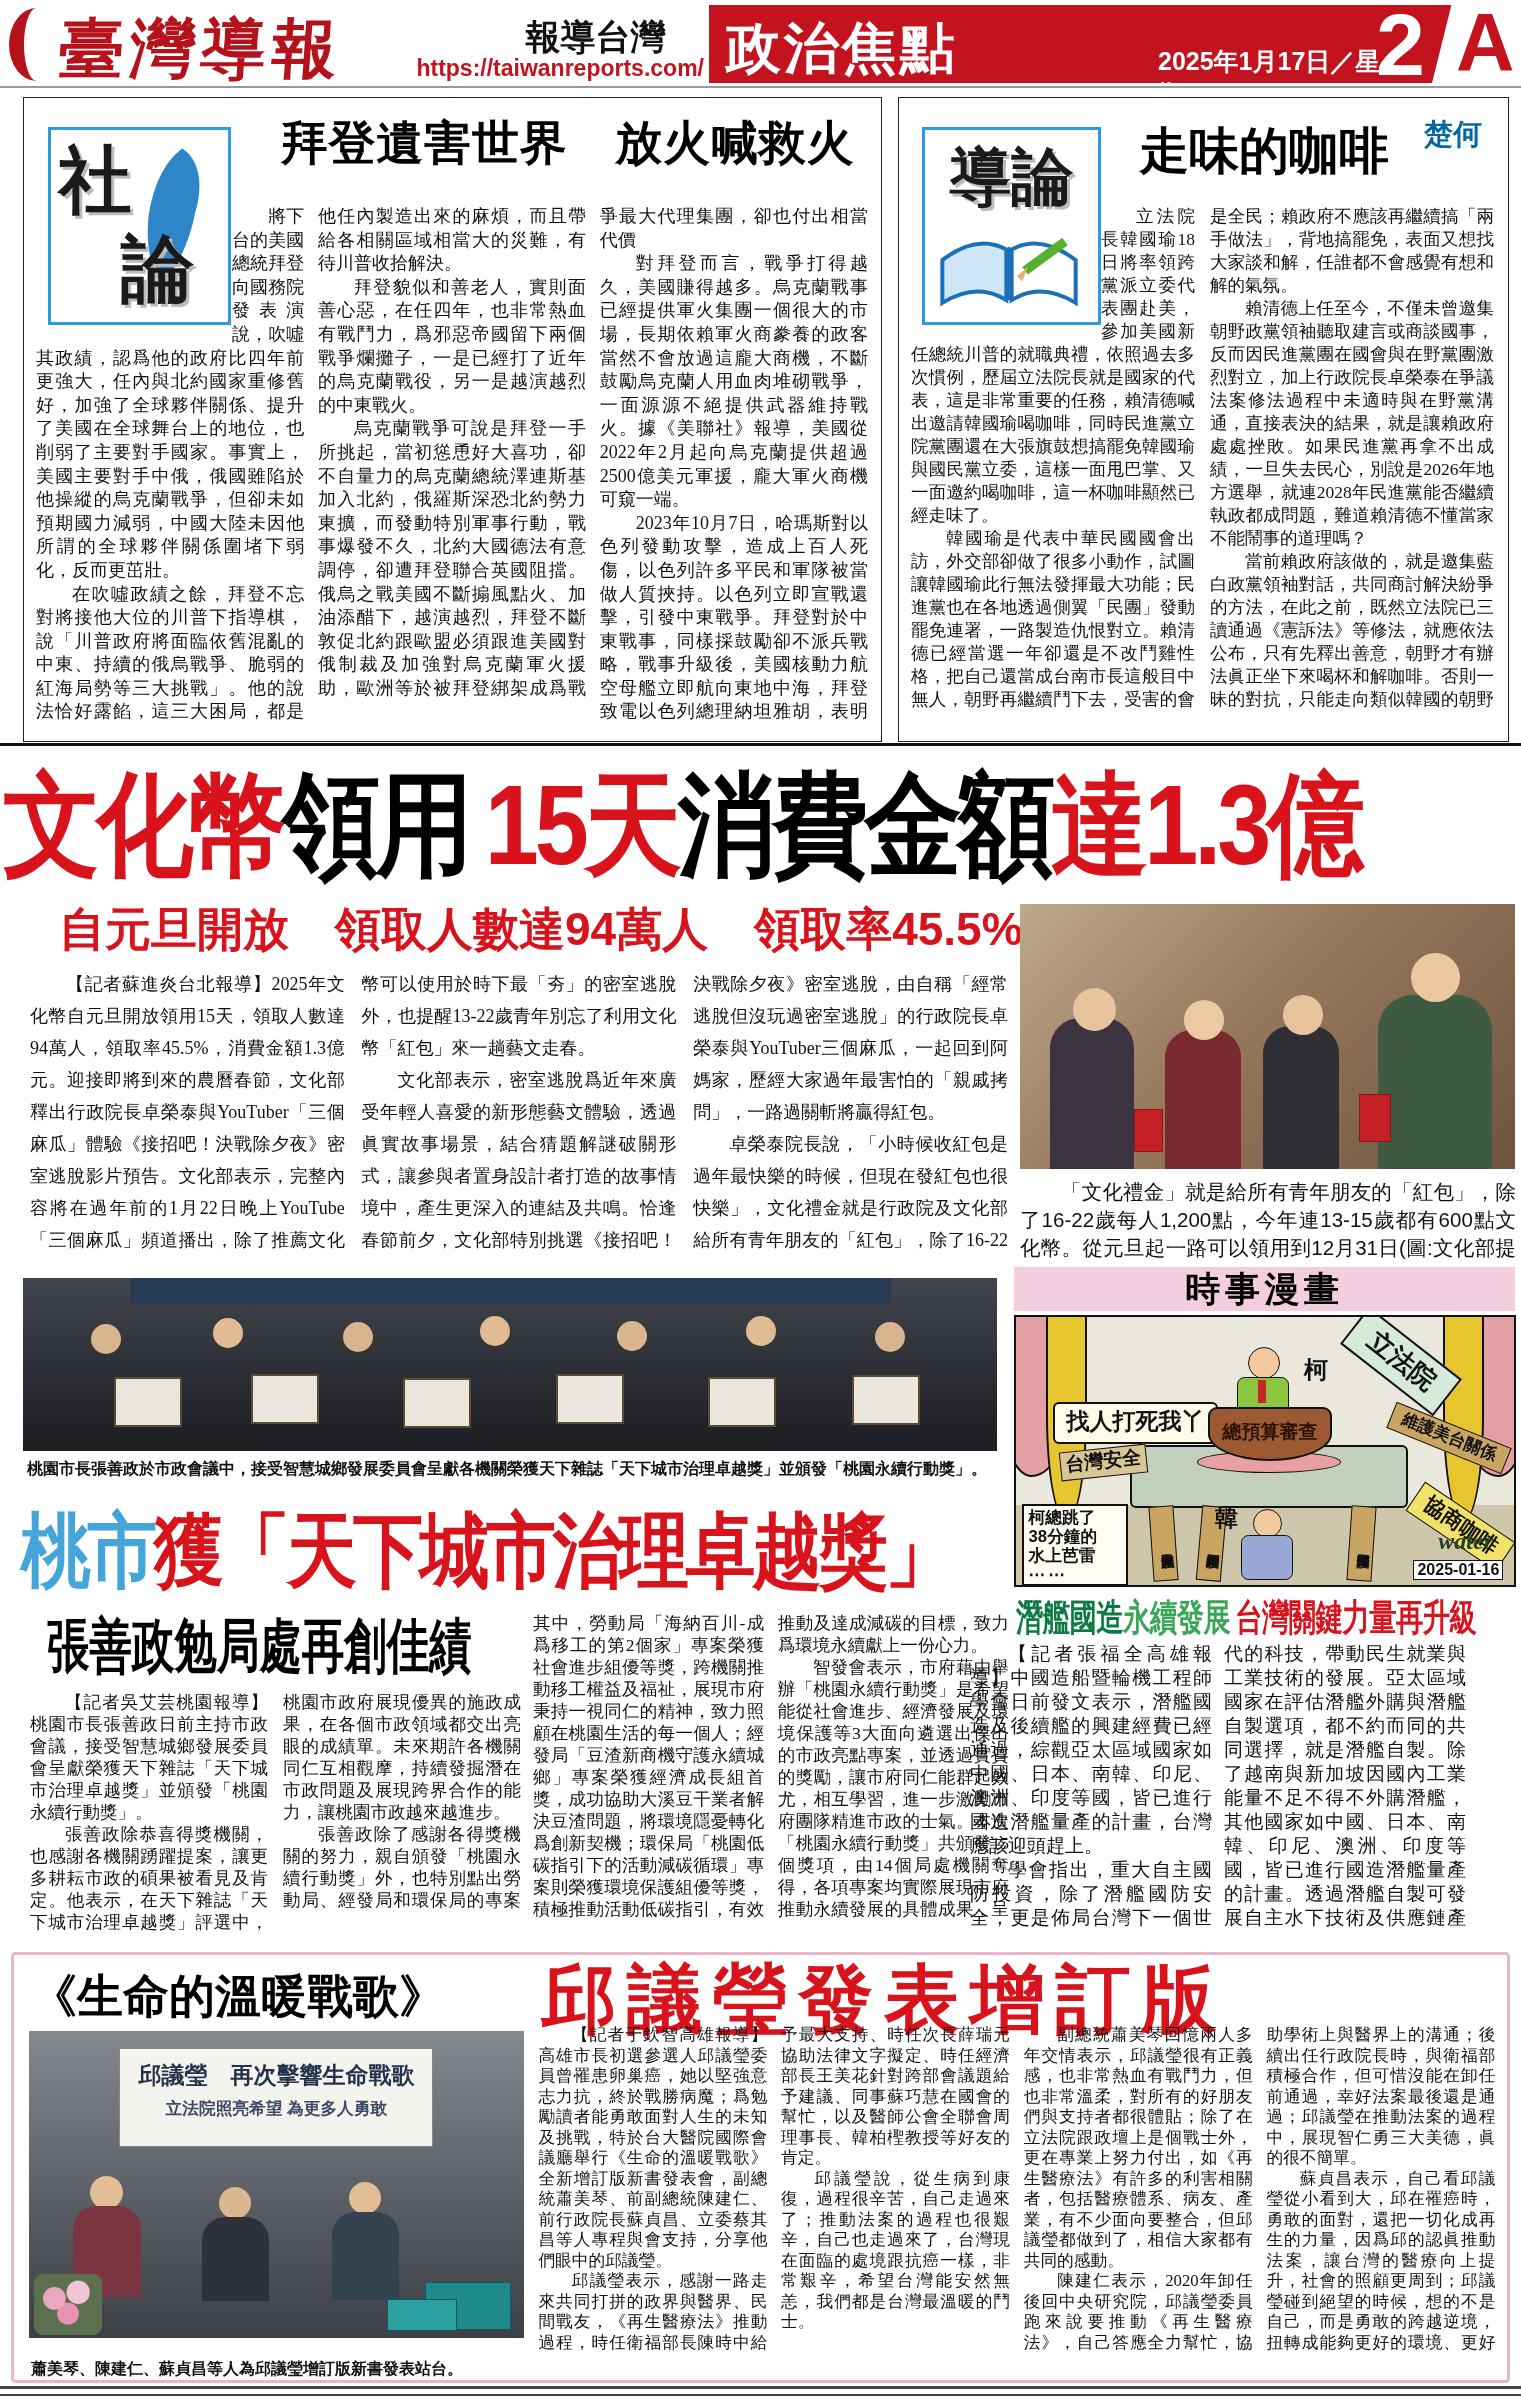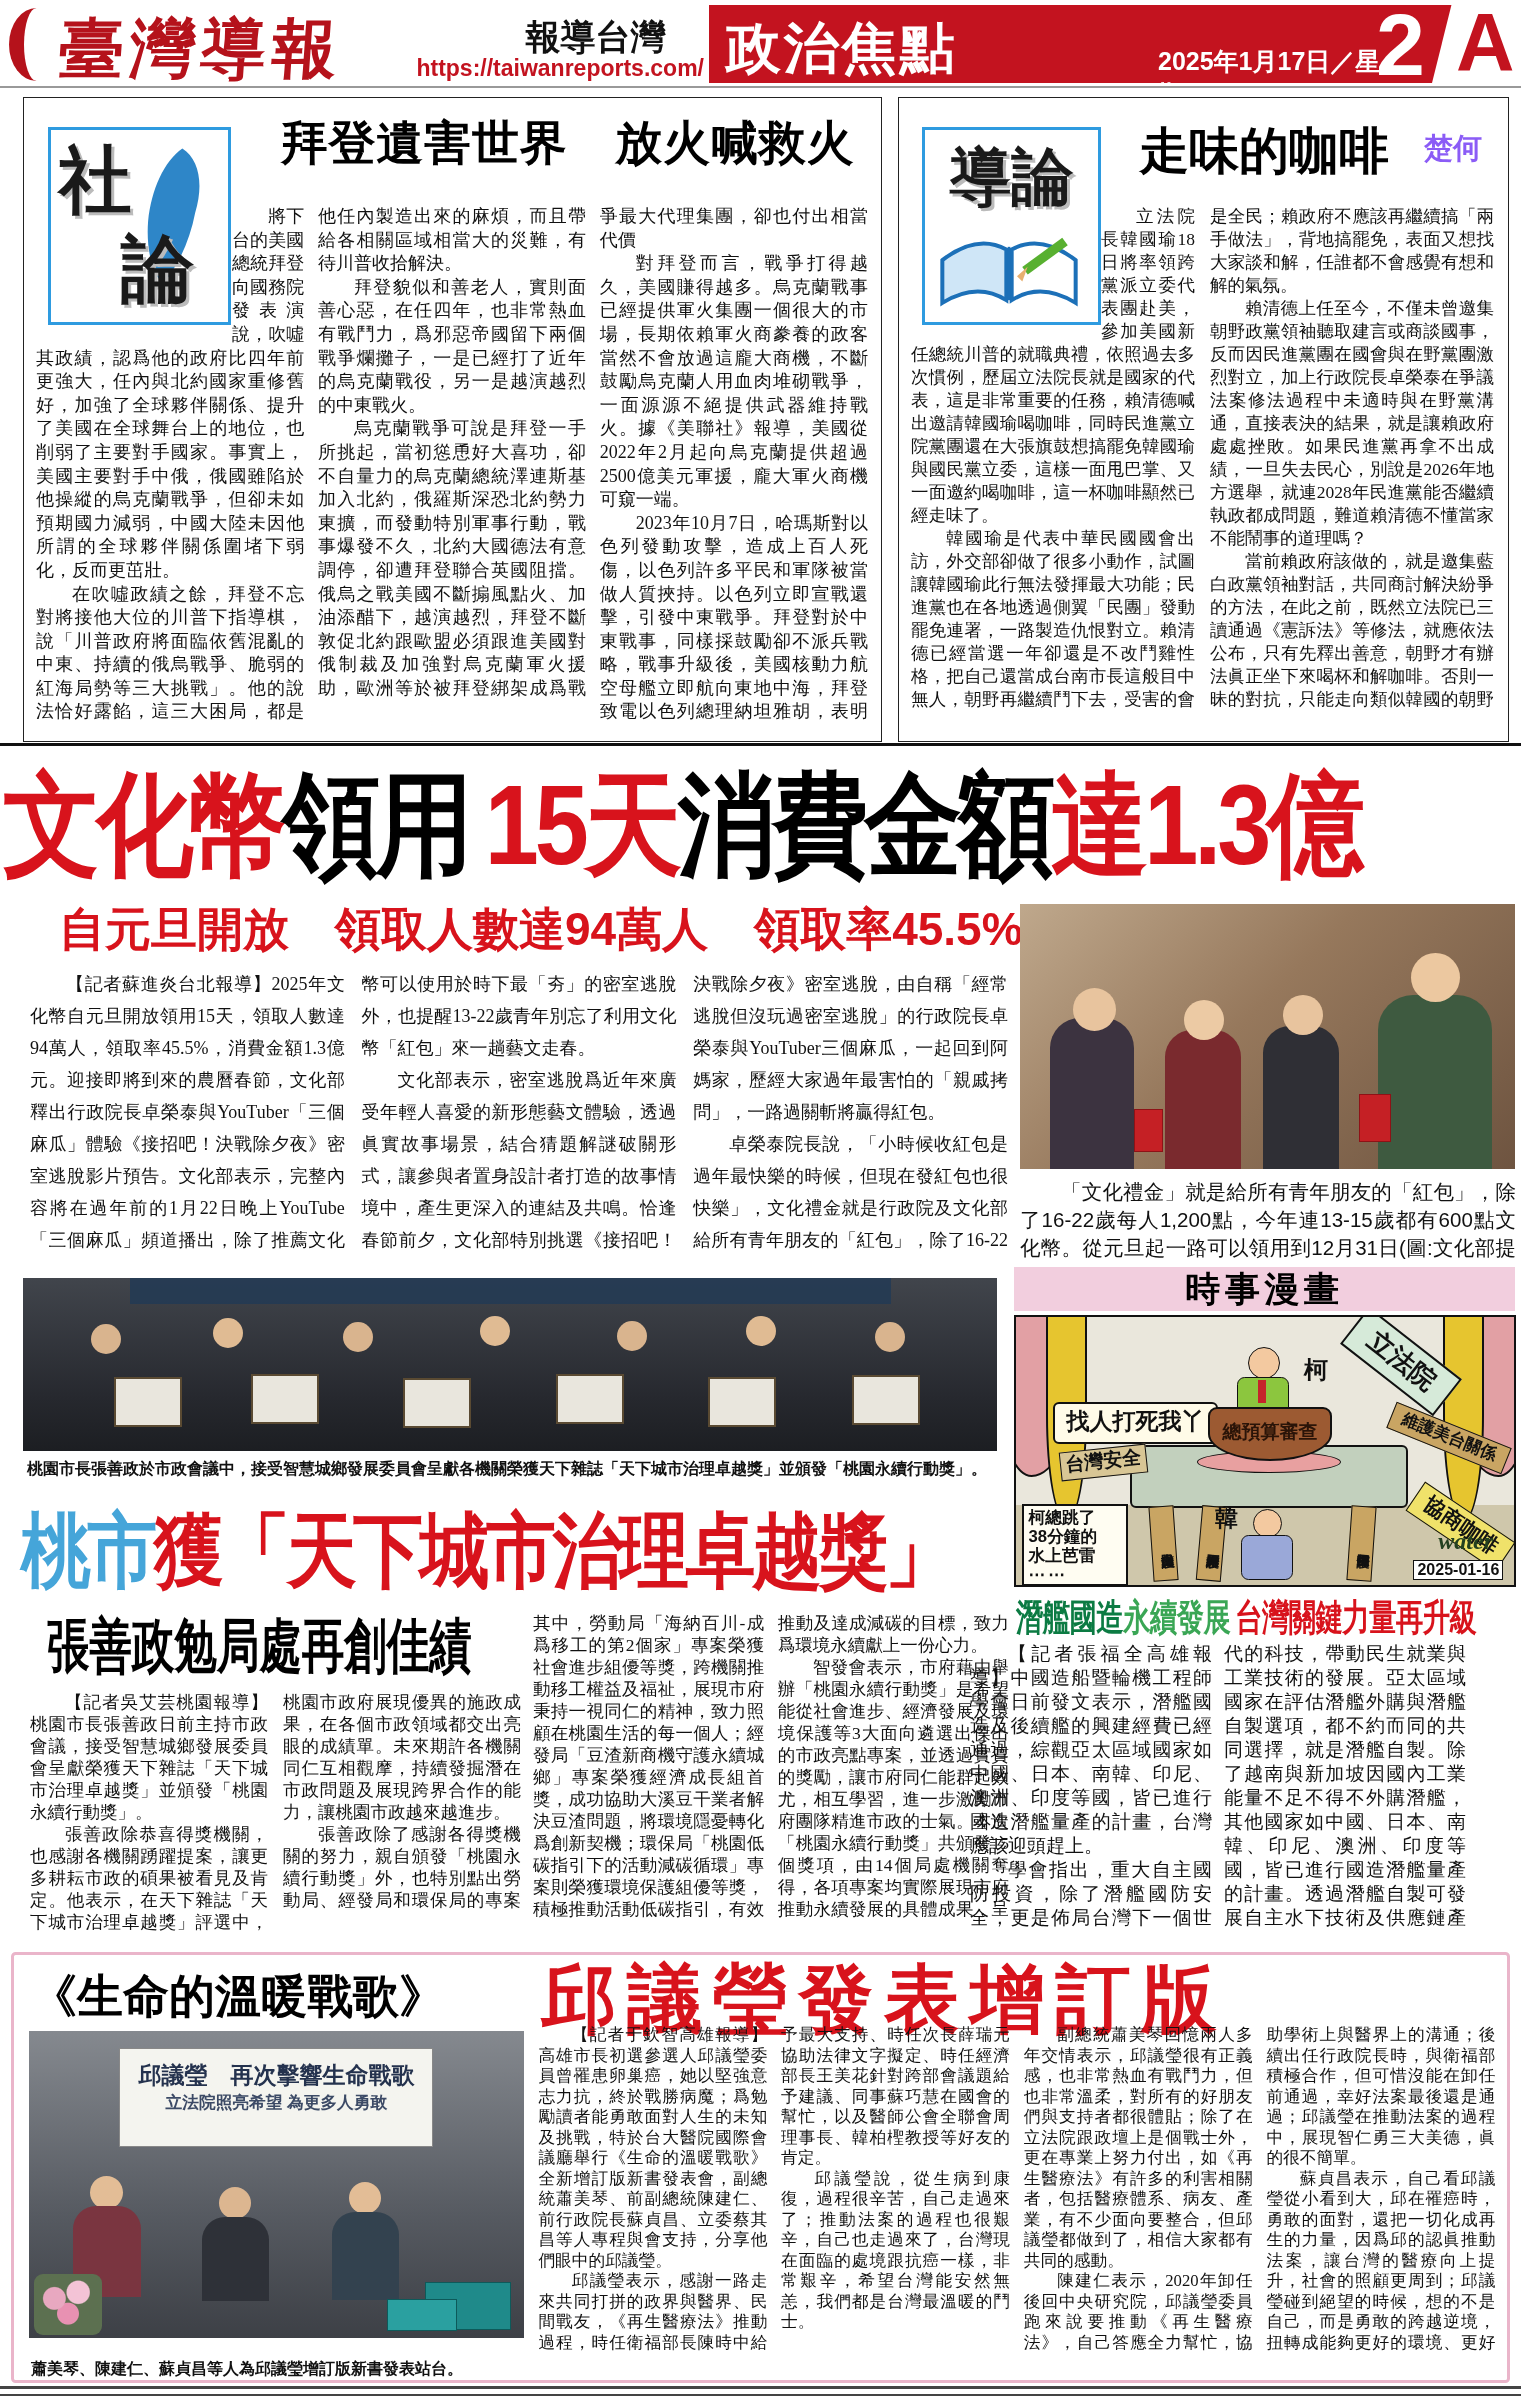--- a/index.html
+++ b/index.html
@@ -64,21 +64,21 @@
     <div class="abs sans" style="left:0;top:4.6px;width:100%;text-align:center;font-size:62px;font-weight:900;color:#1a1a1a;text-shadow:3px 3px 0 #bbb;">導論</div>
     <svg width="160" height="99" viewBox="0 0 120 70" style="position:absolute;left:3.8px;bottom:3px;">
       <path d="M10,28 Q36,8 58,20 L58,58 Q36,44 10,60 Z" fill="#cfe6f7" stroke="#1c70b8" stroke-width="3"></path>
       <path d="M110,28 Q84,8 62,20 L62,58 Q84,44 110,60 Z" fill="#ffffff" stroke="#1c70b8" stroke-width="3"></path>
       <line x1="60" y1="18" x2="60" y2="58" stroke="#1c70b8" stroke-width="2"></line>
       <line x1="72" y1="36" x2="102" y2="14" stroke="#58b030" stroke-width="7"></line>
       <polygon points="66,40 74,33 70,44" fill="#e8b070"></polygon>
     </svg>
   </div>
   <div class="abs sans" style="left:213px;top:20px;width:304px;text-align:center;font-size:50px;font-weight:900;color:#000;">走味的咖啡</div>
-  <div class="abs serif" style="left:525px;top:31px;font-size:29px;font-weight:bold;color:#8b5cf6;">楚何</div>
+  <div class="abs serif" style="left:525px;top:17px;font-size:29px;font-weight:bold;color:#0369a1;">楚何</div>
   <div class="abs jbody serif" style="left:12px;top:107px;width:583px;height:527px;column-count:2;column-gap:15px;font-size:17.5px;line-height:23px;">
     <span class="spacer2" style="height:122px;"></span>
     <p>立法院長韓國瑜18日將率領跨黨派立委代表團赴美，參加美國新任總統川普的就職典禮，依照過去多次慣例，歷屆立法院長就是國家的代表，這是非常重要的任務，賴清德喊出邀請韓國瑜喝咖啡，同時民進黨立院黨團還在大張旗鼓想搞罷免韓國瑜與國民黨立委，這樣一面甩巴掌、又一面邀約喝咖啡，這一杯咖啡顯然已經走味了。</p>
     <p>韓國瑜是代表中華民國國會出訪，外交部卻做了很多小動作，試圖讓韓國瑜此行無法發揮最大功能；民進黨也在各地透過側翼「民團」發動罷免連署，一路製造仇恨對立。賴清德已經當選一年卻還是不改鬥雞性格，把自己還當成台南市長這般目中無人，朝野再繼續鬥下去，受害的會是全民；賴政府不應該再繼續搞「兩手做法」，背地搞罷免，表面又想找大家談和解，任誰都不會感覺有想和解的氣氛。</p>
     <p>賴清德上任至今，不僅未曾邀集朝野政黨領袖聽取建言或商談國事，反而因民進黨團在國會與在野黨團激烈對立，加上行政院長卓榮泰在爭議法案修法過程中未適時與在野黨溝通，直接表決的結果，就是讓賴政府處處挫敗。如果民進黨再拿不出成績，一旦失去民心，別說是2026年地方選舉，就連2028年民進黨能否繼續執政都成問題，難道賴清德不懂當家不能鬧事的道理嗎？</p>
     <p>當前賴政府該做的，就是邀集藍白政黨領袖對話，共同商討解決紛爭的方法，在此之前，既然立法院已三讀通過《憲訴法》等修法，就應依法公布，只有先釋出善意，朝野才有辦法眞正坐下來喝杯和解咖啡。否則一昧的對抗，只能走向類似韓國的朝野亂局，最後再由賴清德宣布解散國會。</p>
   </div>
 </div>
 
 <div class="abs" style="left:0;top:743px;width:1522px;height:3px;background:#111;"></div>
@@ -221,21 +221,21 @@
   <p>學會指出，重大自主國防投資，除了潛艦國防安全，更是佈局台灣下一個世代的科技，帶動民生就業與工業技術的發展。亞太區域國家在評估潛艦外購與潛艦自製選項，都不約而同的共同選擇，就是潛艦自製。除了越南與新加坡因國內工業能量不足不得不外購潛艦，其他國家如中國、日本、南韓、印尼、澳洲、印度等國，皆已進行國造潛艦量產的計畫。透過潛艦自製可發展自主水下技術及供應鏈產業，掌握下一代先進水下科技。</p>
 </div>
 
 <div class="abs" style="left:11.4px;top:1952px;width:1493px;height:425px;border:3.8px solid #eab5ca;border-radius:4.6px;background:#fff;">
   <div class="abs sans head-nowrap" style="left:16.7px;top:10.7px;font-size:46px;color:#000;">《生命的溫暖戰歌》</div>
   <div class="abs sans head-nowrap red" style="left:527px;top:-4.6px;font-size:75px;letter-spacing:10.7px;">邱議瑩發表增訂版</div>
 
   <div class="abs phl" style="left:15px;top:76px;width:495px;height:307px;background:linear-gradient(#85898f,#565a61 60%,#3d4046);">
     <div class="abs" style="left:90px;top:17px;width:312px;height:97px;background:#f4f4ef;border:1.5px solid #888;text-align:center;">
       <div class="sans" style="margin-top:10.7px;font-size:23px;font-weight:900;color:#24324e;">邱議瑩　再次擊響生命戰歌</div>
-      <div class="sans" style="font-size:16.7px;font-weight:bold;color:#3c4a66;">立法院照亮希望 為更多人勇敢</div>
+      <div class="sans" style="margin-top:6px;font-size:16.7px;font-weight:bold;color:#3c4a66;">立法院照亮希望 為更多人勇敢</div>
     </div>
     <div class="abs" style="left:61px;top:145px;width:33px;height:33px;background:#e3bd96;border-radius:50%;"></div>
     <div class="abs" style="left:44px;top:175px;width:68px;height:91px;background:#7a3540;border-radius:23px 23px 0 0;"></div>
     <div class="abs" style="left:190px;top:156px;width:32px;height:32px;background:#dcb690;border-radius:50%;"></div>
     <div class="abs" style="left:173px;top:186px;width:67px;height:84px;background:#2e3138;border-radius:23px 23px 0 0;"></div>
     <div class="abs" style="left:320px;top:151px;width:32px;height:32px;background:#e3bd96;border-radius:50%;"></div>
     <div class="abs" style="left:303px;top:181px;width:67px;height:88px;background:#33424f;border-radius:23px 23px 0 0;"></div>
     <div class="abs" style="left:4.6px;top:243px;width:68px;height:61px;background:radial-gradient(circle at 30% 40%,#e8a8c0 18%,transparent 20%),radial-gradient(circle at 65% 30%,#f3c3d6 18%,transparent 20%),radial-gradient(circle at 50% 65%,#e891b2 20%,transparent 22%),#5c7050;border-radius:9px;"></div>
     <div class="abs" style="left:396px;top:251px;width:84px;height:46px;background:#1f8a8a;border:1.5px solid #0d5a5a;"></div>
     <div class="abs" style="left:358px;top:268px;width:68px;height:30px;background:#2aa0a0;border:1.5px solid #0d5a5a;"></div>

